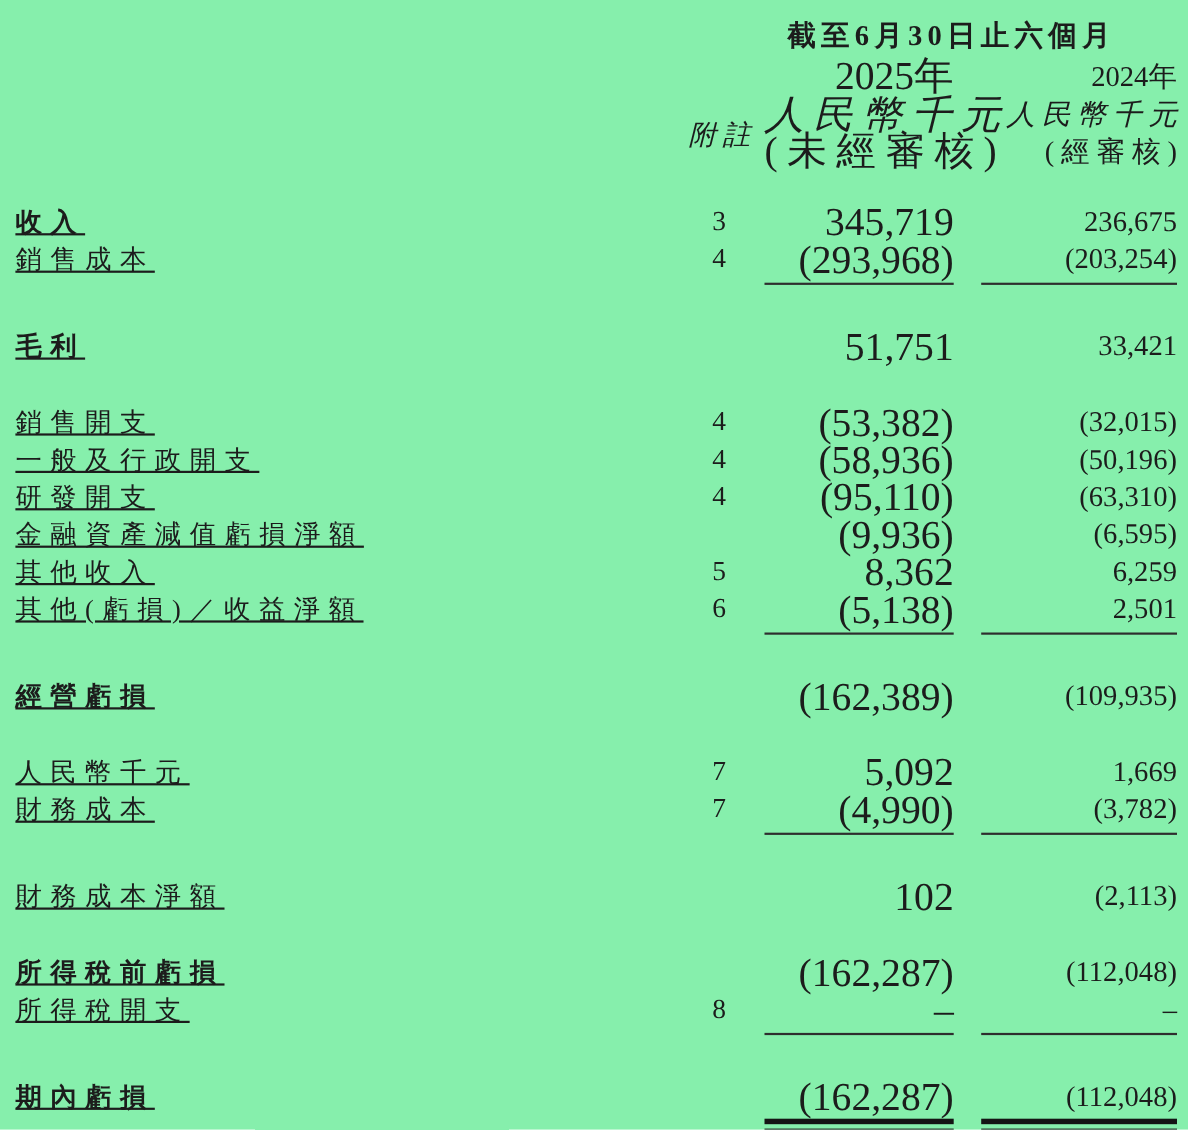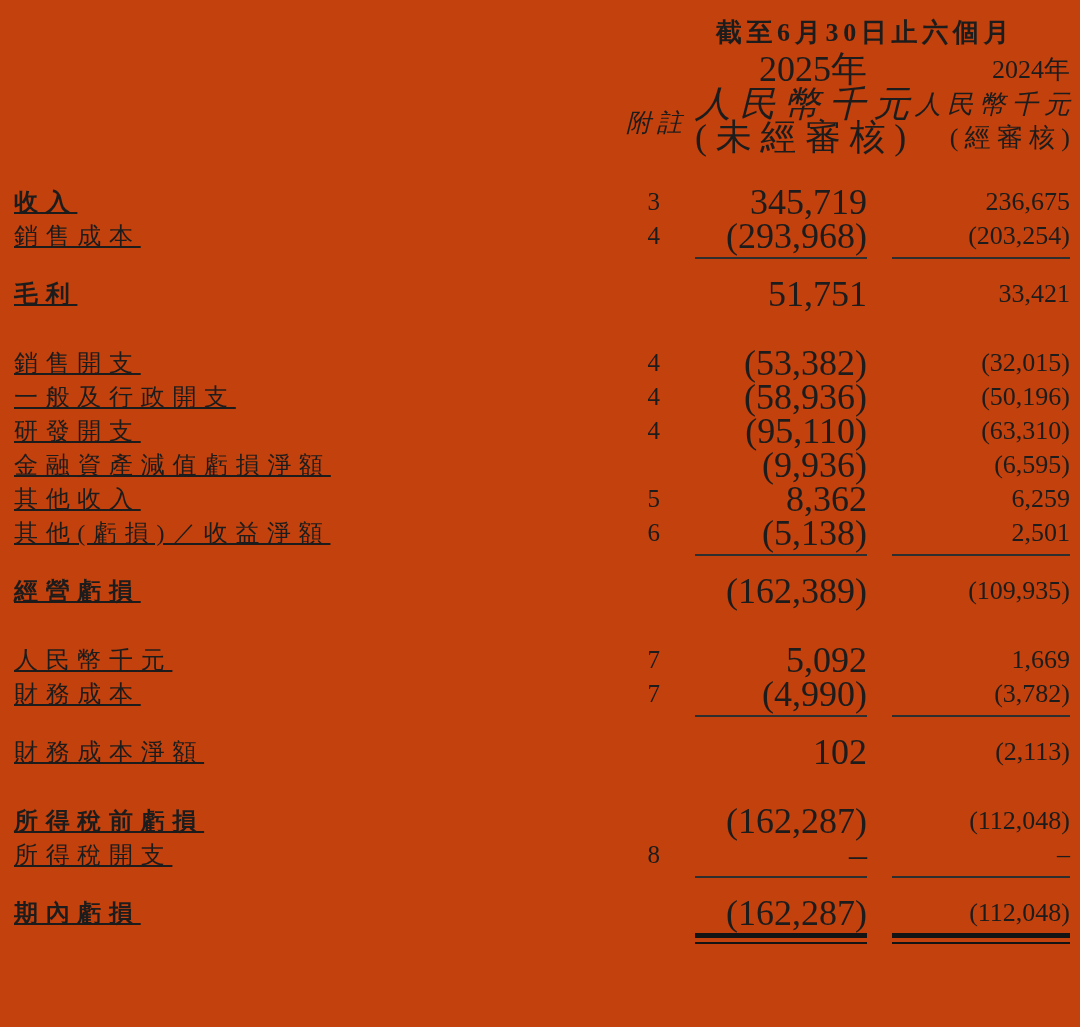--- a/index.html
+++ b/index.html
@@ -5,21 +5,21 @@
   html, body {
     margin: 0;
     padding: 0;
     background: #ffffff;
   }
   .page {
     position: relative;
     width: 1080px;
     height: 1027px;
     box-sizing: border-box;
-    background: #c2410c;
+    background: #86efac;
     padding: 14px 10px 0 14px;
     font-family: "Liberation Serif", "DejaVu Serif", serif;
     color: #1c1c1c;
     overflow: hidden;
   }
   .hrow, .row, .rulerow {
     display: flex;
     align-items: center;
   }
   
@@ -78,21 +78,21 @@
   .lsr {
     letter-spacing: 0.24em;
     margin-right: -0.24em;
     white-space: nowrap;
   }
 
   
   .statement-body { margin-top: 31px; }
   .row { height: 34px; }
   .gap-md { margin-top: 35px; align-items: center; }
-  .gap-lg { margin-top: 13px; }
+  .gap-lg { margin-top: 34px; }
 
   
   .rulerow { margin-top: 4px; height: 7px; align-items: flex-start; }
   .rulerow.double { margin-top: 3px; height: 14px; }
   .sp { flex: 1 1 auto; }
   .r25 { flex: 0 0 auto; width: 172px; margin-left: 35px; }
   .r24 { flex: 0 0 auto; width: 178px; margin-left: 25px; }
   .rule-single { border-top: 2px solid #2e2e2e; }
   .rule-double {
     border-top: 5px solid #141414;

